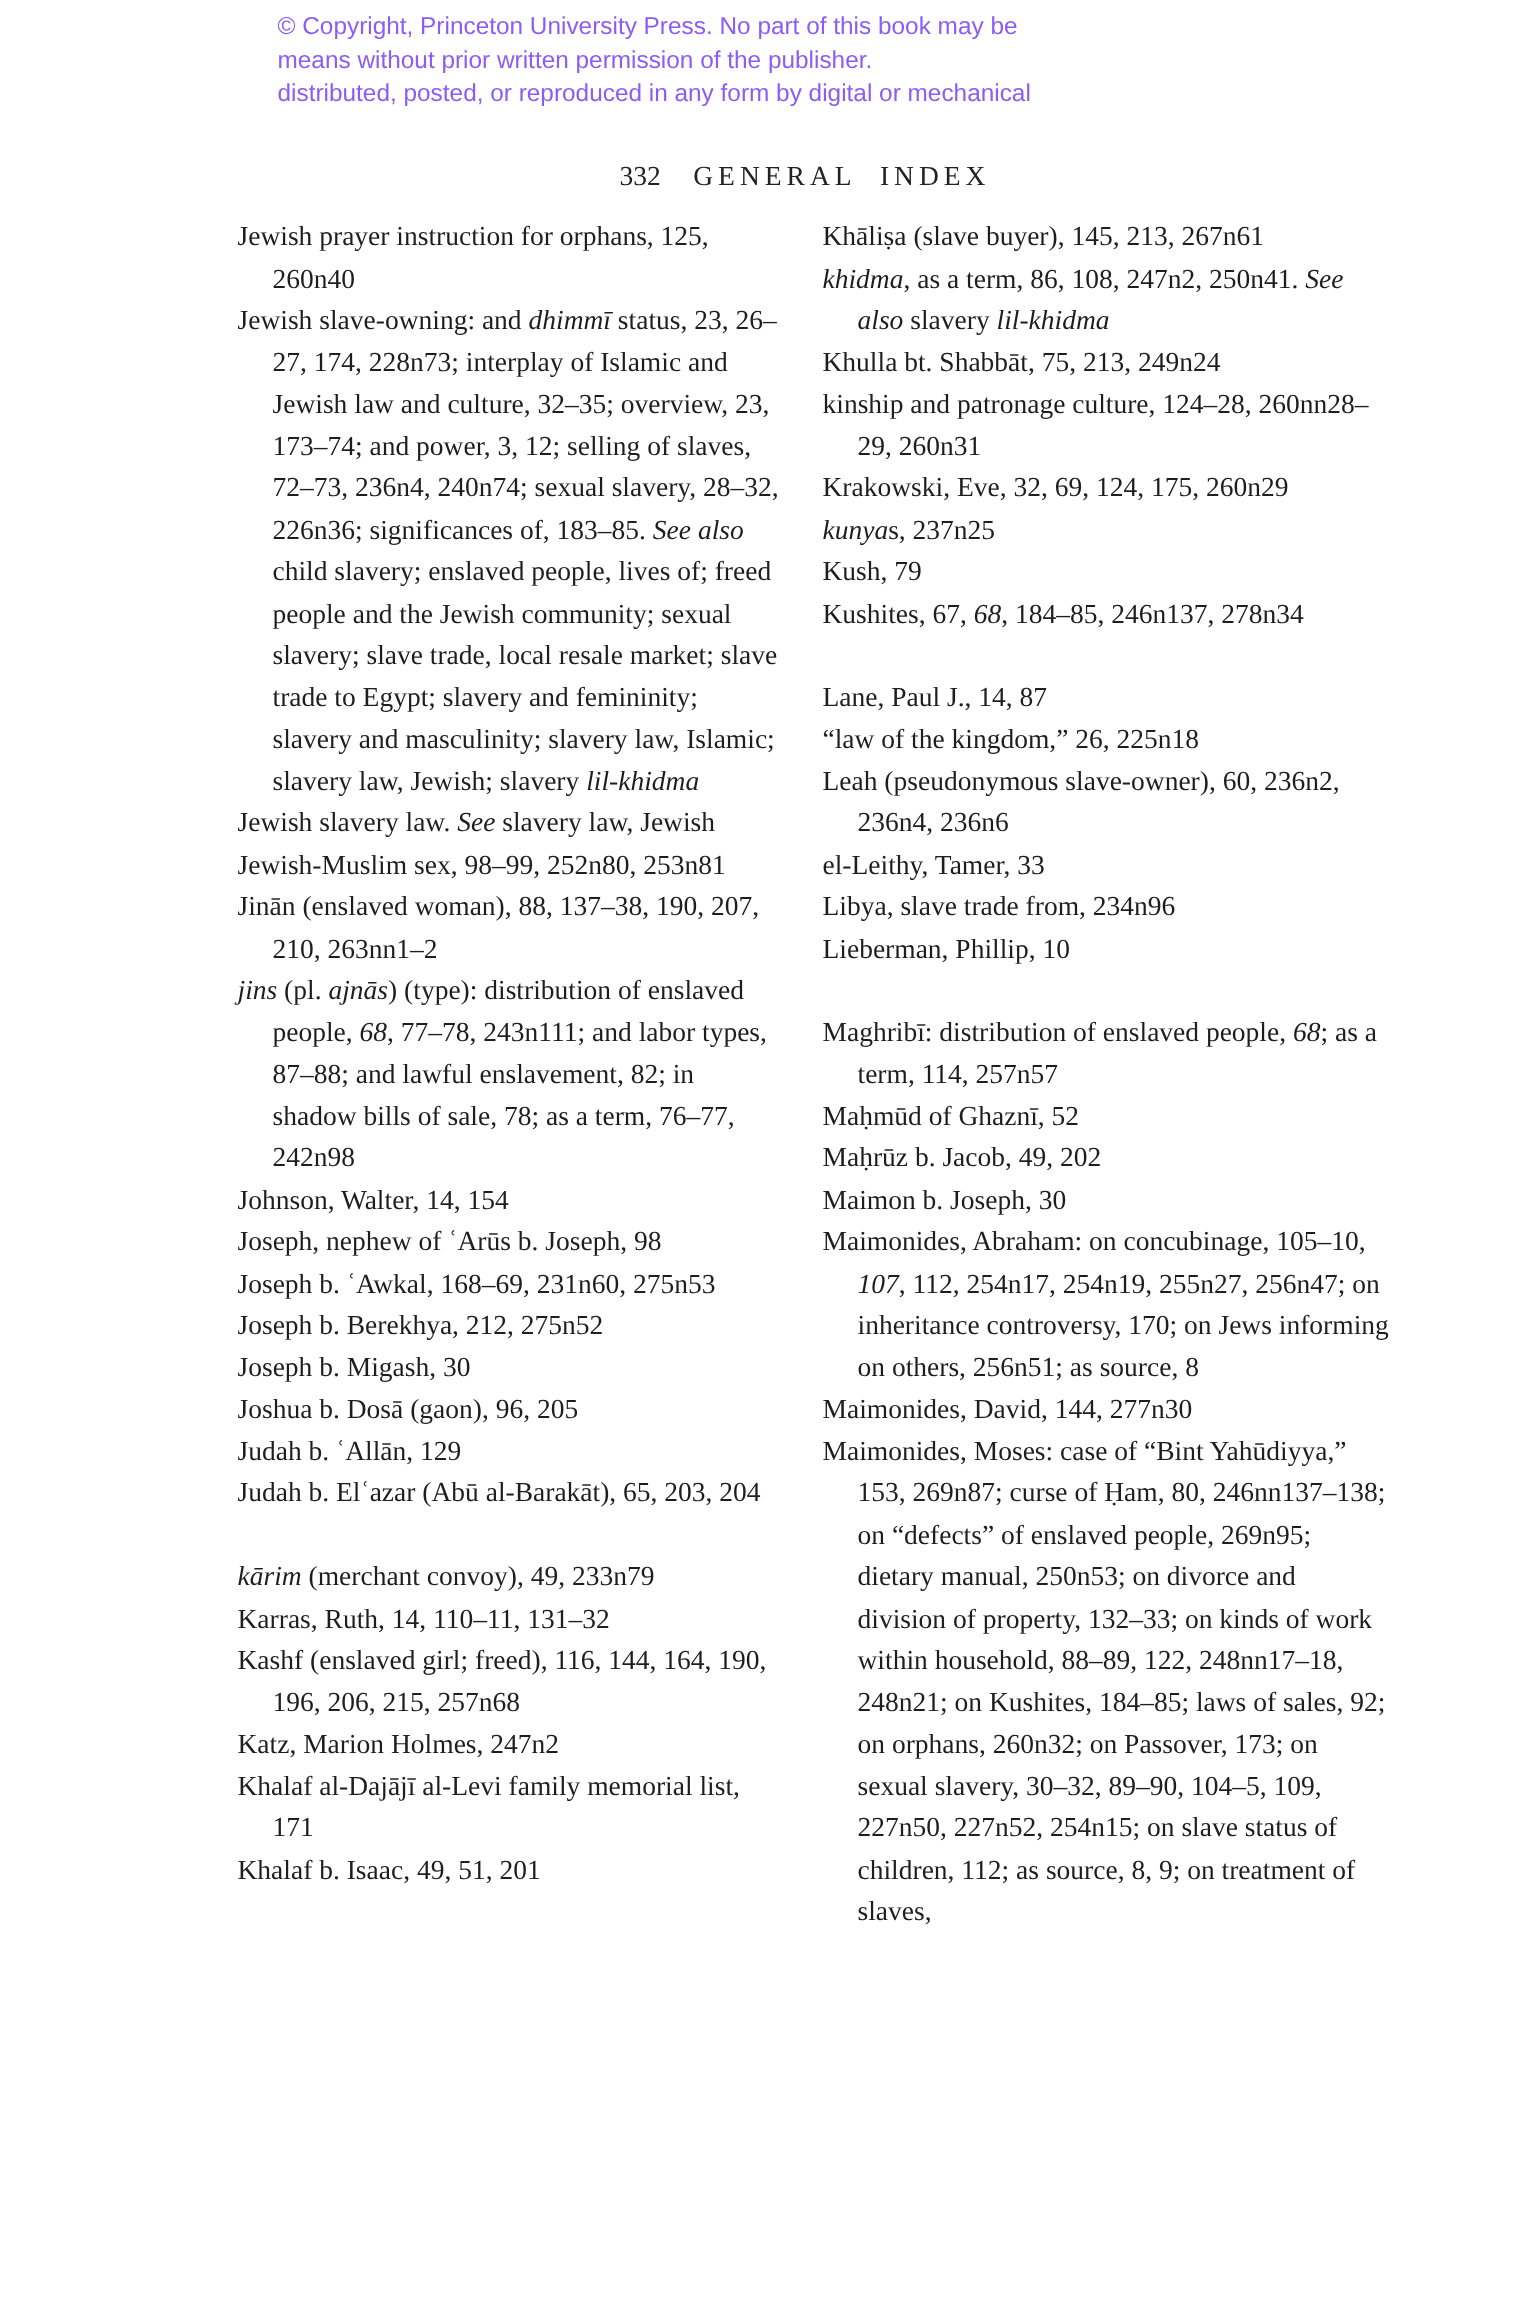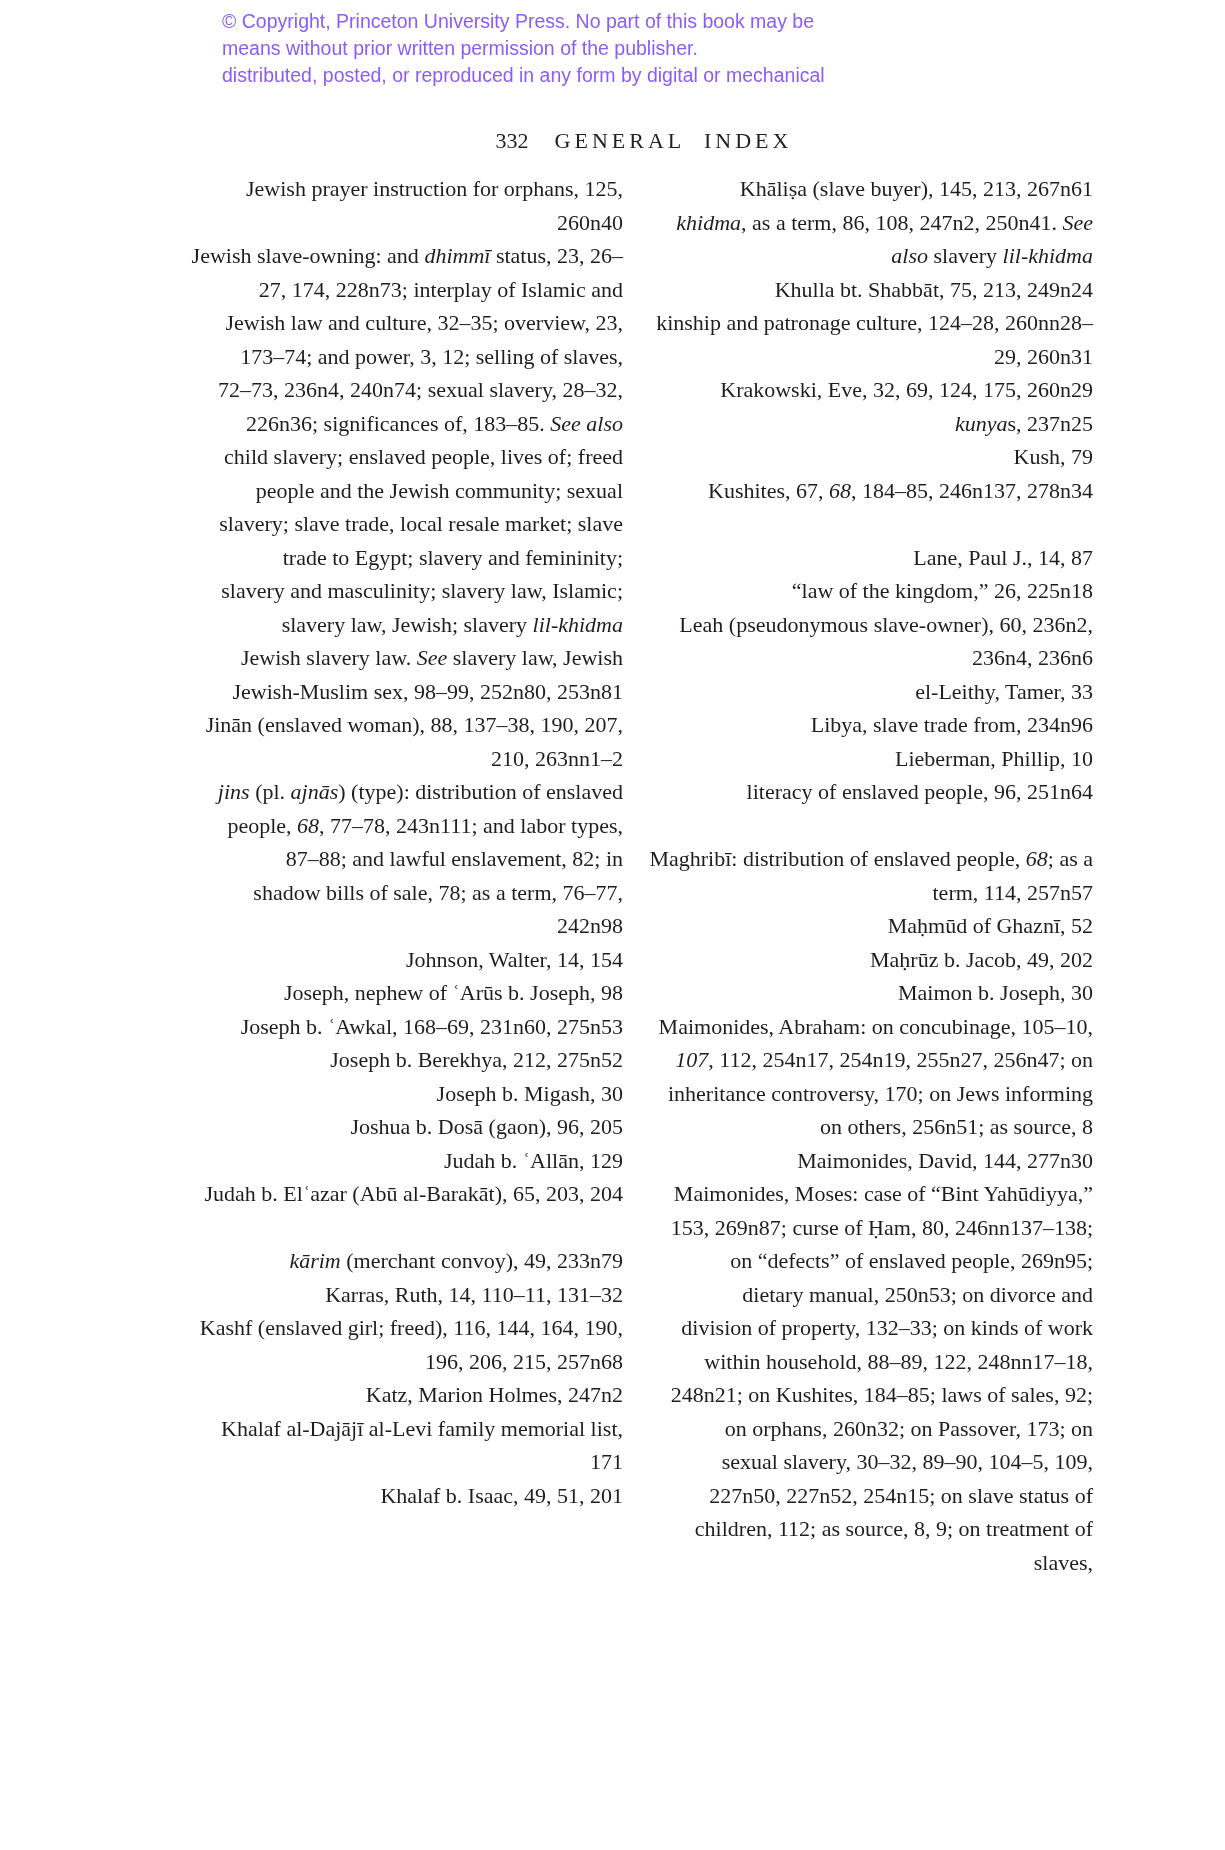--- a/index.html
+++ b/index.html
@@ -37,22 +37,21 @@
   .header-title {
     letter-spacing: 4px;
     word-spacing: 10px;
     text-align: center;
   }
   .columns {
     position: absolute;
     left: 190px;
     top: 172px;
     display: flex;
-    gap: 15px;
-    text-align: right;
+    gap: 35px;
   }
   .col {
     font-size: 22px;
     line-height: 33.5px;
     color: #1e1e1e;
   }
   .col-left  { width: 433px; }
   .col-right { width: 455px; }
   .entry {
     padding-left: 28px;
@@ -123,21 +122,20 @@
           <div class="entry">Kush, 79</div>
           <div class="entry">Kushites, 67, <i>68</i>, 184–85, 246n137, 278n34</div>
         </div>
         <div class="group">
           <div class="entry">Lane, Paul J., 14, 87</div>
           <div class="entry">“law of the kingdom,” 26, 225n18</div>
           <div class="entry">Leah (pseudonymous slave-owner), 60, 236n2, 236n4, 236n6</div>
           <div class="entry">el-Leithy, Tamer, 33</div>
           <div class="entry">Libya, slave trade from, 234n96</div>
           <div class="entry">Lieberman, Phillip, 10</div>
-          <div class="entry">literacy of enslaved people, 96, 251n64</div>
         </div>
         <div class="group">
           <div class="entry">Maghribī: distribution of enslaved people, <i>68</i>; as a term, 114, 257n57</div>
           <div class="entry">Maḥmūd of Ghaznī, 52</div>
           <div class="entry">Maḥrūz b. Jacob, 49, 202</div>
           <div class="entry">Maimon b. Joseph, 30</div>
           <div class="entry">Maimonides, Abraham: on concubinage, 105–10, <i>107</i>, 112, 254n17, 254n19, 255n27, 256n47; on inheritance controversy, 170; on Jews informing on others, 256n51; as source, 8</div>
           <div class="entry">Maimonides, David, 144, 277n30</div>
           <div class="entry">Maimonides, Moses: case of “Bint Yahūdiyya,” 153, 269n87; curse of Ḥam, 80, 246nn137–138; on “defects” of enslaved people, 269n95; dietary manual, 250n53; on divorce and division of property, 132–33; on kinds of work within household, 88–89, 122, 248nn17–18, 248n21; on Kushites, 184–85; laws of sales, 92; on orphans, 260n32; on Passover, 173; on sexual slavery, 30–32, 89–90, 104–5, 109, 227n50, 227n52, 254n15; on slave status of children, 112; as source, 8, 9; on treatment of slaves,</div>
         </div>

